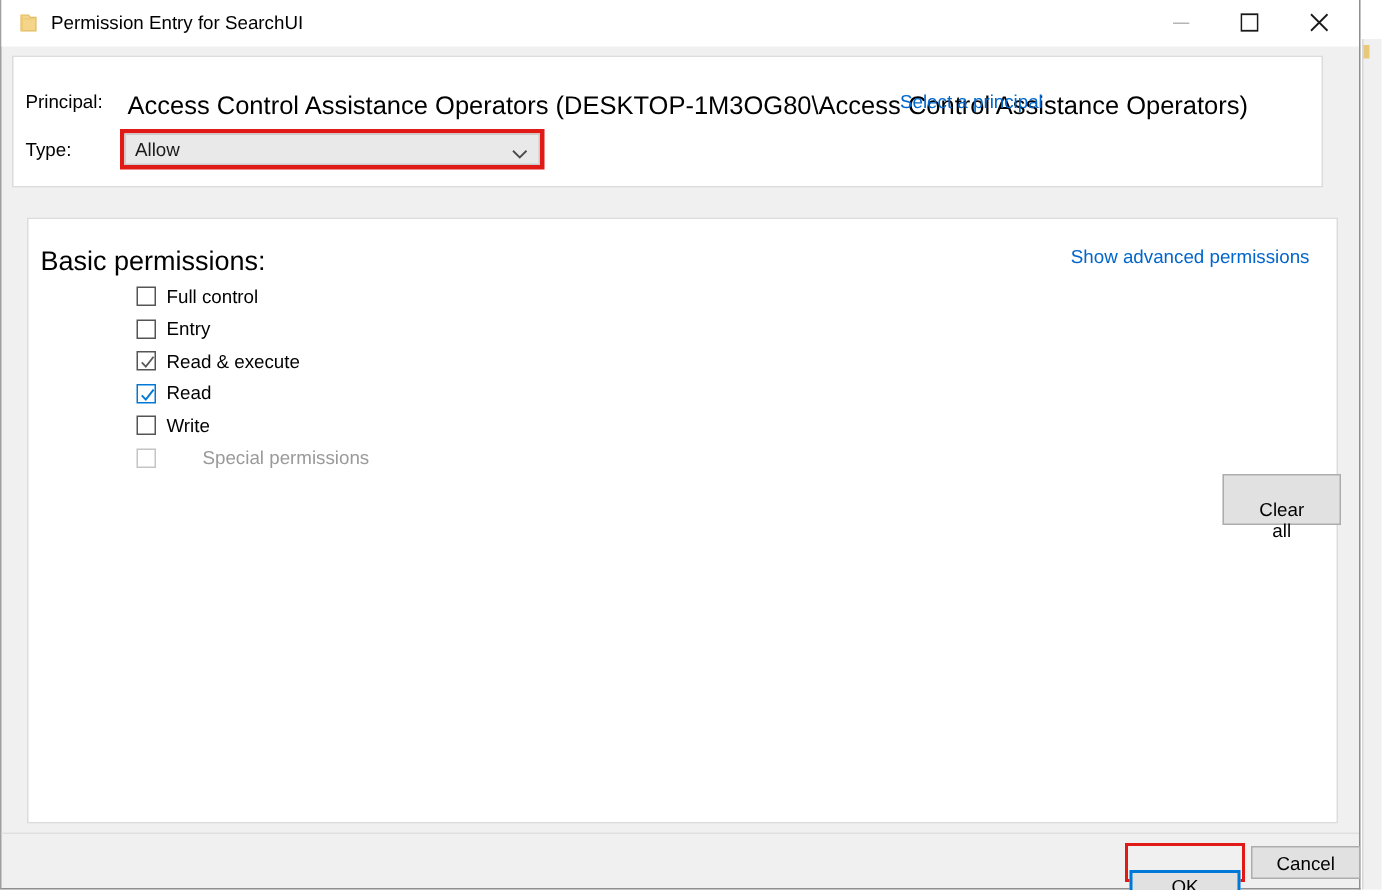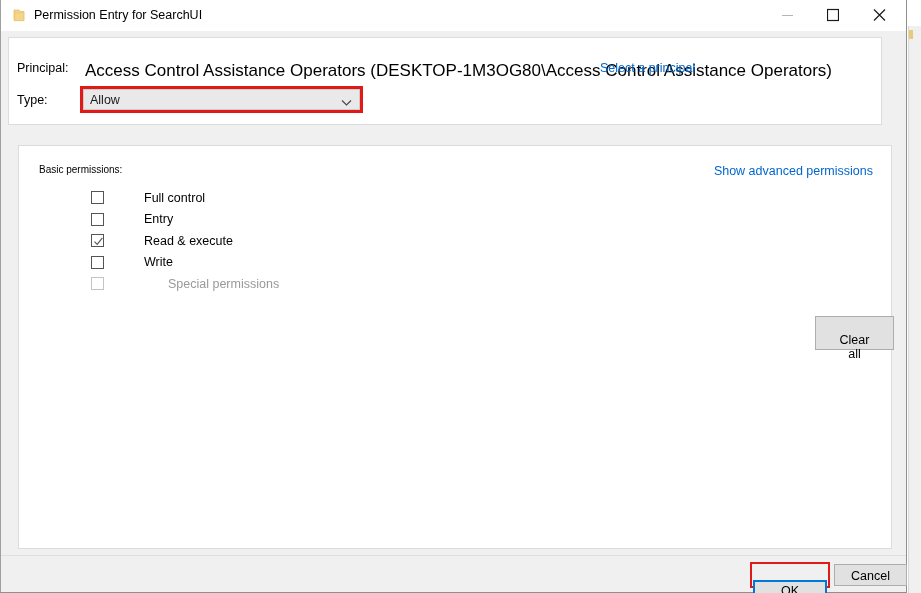--- a/index.html
+++ b/index.html
@@ -178,23 +178,23 @@
   }
   #type-combo-arrow {
     position: absolute;
     right: 7px;
     top: 6px;
   }
 
   
   #label-basic-permissions {
     position: absolute;
-    left: 20px;
+    left: 8px;
     top: 18px;
-    font-size: 10px;
+    font-size: 18px;
   }
   #link-show-advanced {
     position: absolute;
     right: 18px;
     top: 18px;
     font-size: 12.5px;
     color: #0066cc;
     text-decoration: none;
     white-space: nowrap;
     cursor: pointer;
@@ -205,21 +205,20 @@
     left: 72px;
     top: 41px;
     width: 400px;
   }
   .perm-row {
     position: relative;
     height: 21.5px;
     display: flex;
     align-items: center;
     cursor: default;
-    gap: 33px;
   }
   .cb {
     width: 13px;
     height: 13px;
     box-sizing: border-box;
     border: 1px solid #555555;
     background: #ffffff;
     margin-right: 7px;
     flex: 0 0 auto;
     position: relative;
@@ -368,20 +367,28 @@
 
       <div class="perm-row">
         <span class="cb">
           <svg width="11" height="11" viewBox="0 0 11 11">
             <path d="M1.5 5.6 L4.2 8.4 L9.4 1.8" fill="none" stroke="#5a5a5a" stroke-width="1.2"></path>
           </svg>
         </span>
         <span class="perm-label">Read &amp; execute</span>
       </div>
 
+      <div class="perm-row">
+        <span class="cb blue">
+          <svg width="11" height="11" viewBox="0 0 11 11">
+            <path d="M1.5 5.6 L4.2 8.4 L9.4 1.8" fill="none" stroke="#0078d7" stroke-width="1.3"></path>
+          </svg>
+        </span>
+        <span class="perm-label">Read</span>
+      </div>
 
       <div class="perm-row">
         <span class="cb"></span>
         <span class="perm-label">Write</span>
       </div>
 
       <div class="perm-row">
         <span class="cb disabled"></span>
         <span class="perm-label disabled">Special permissions</span>
       </div>

